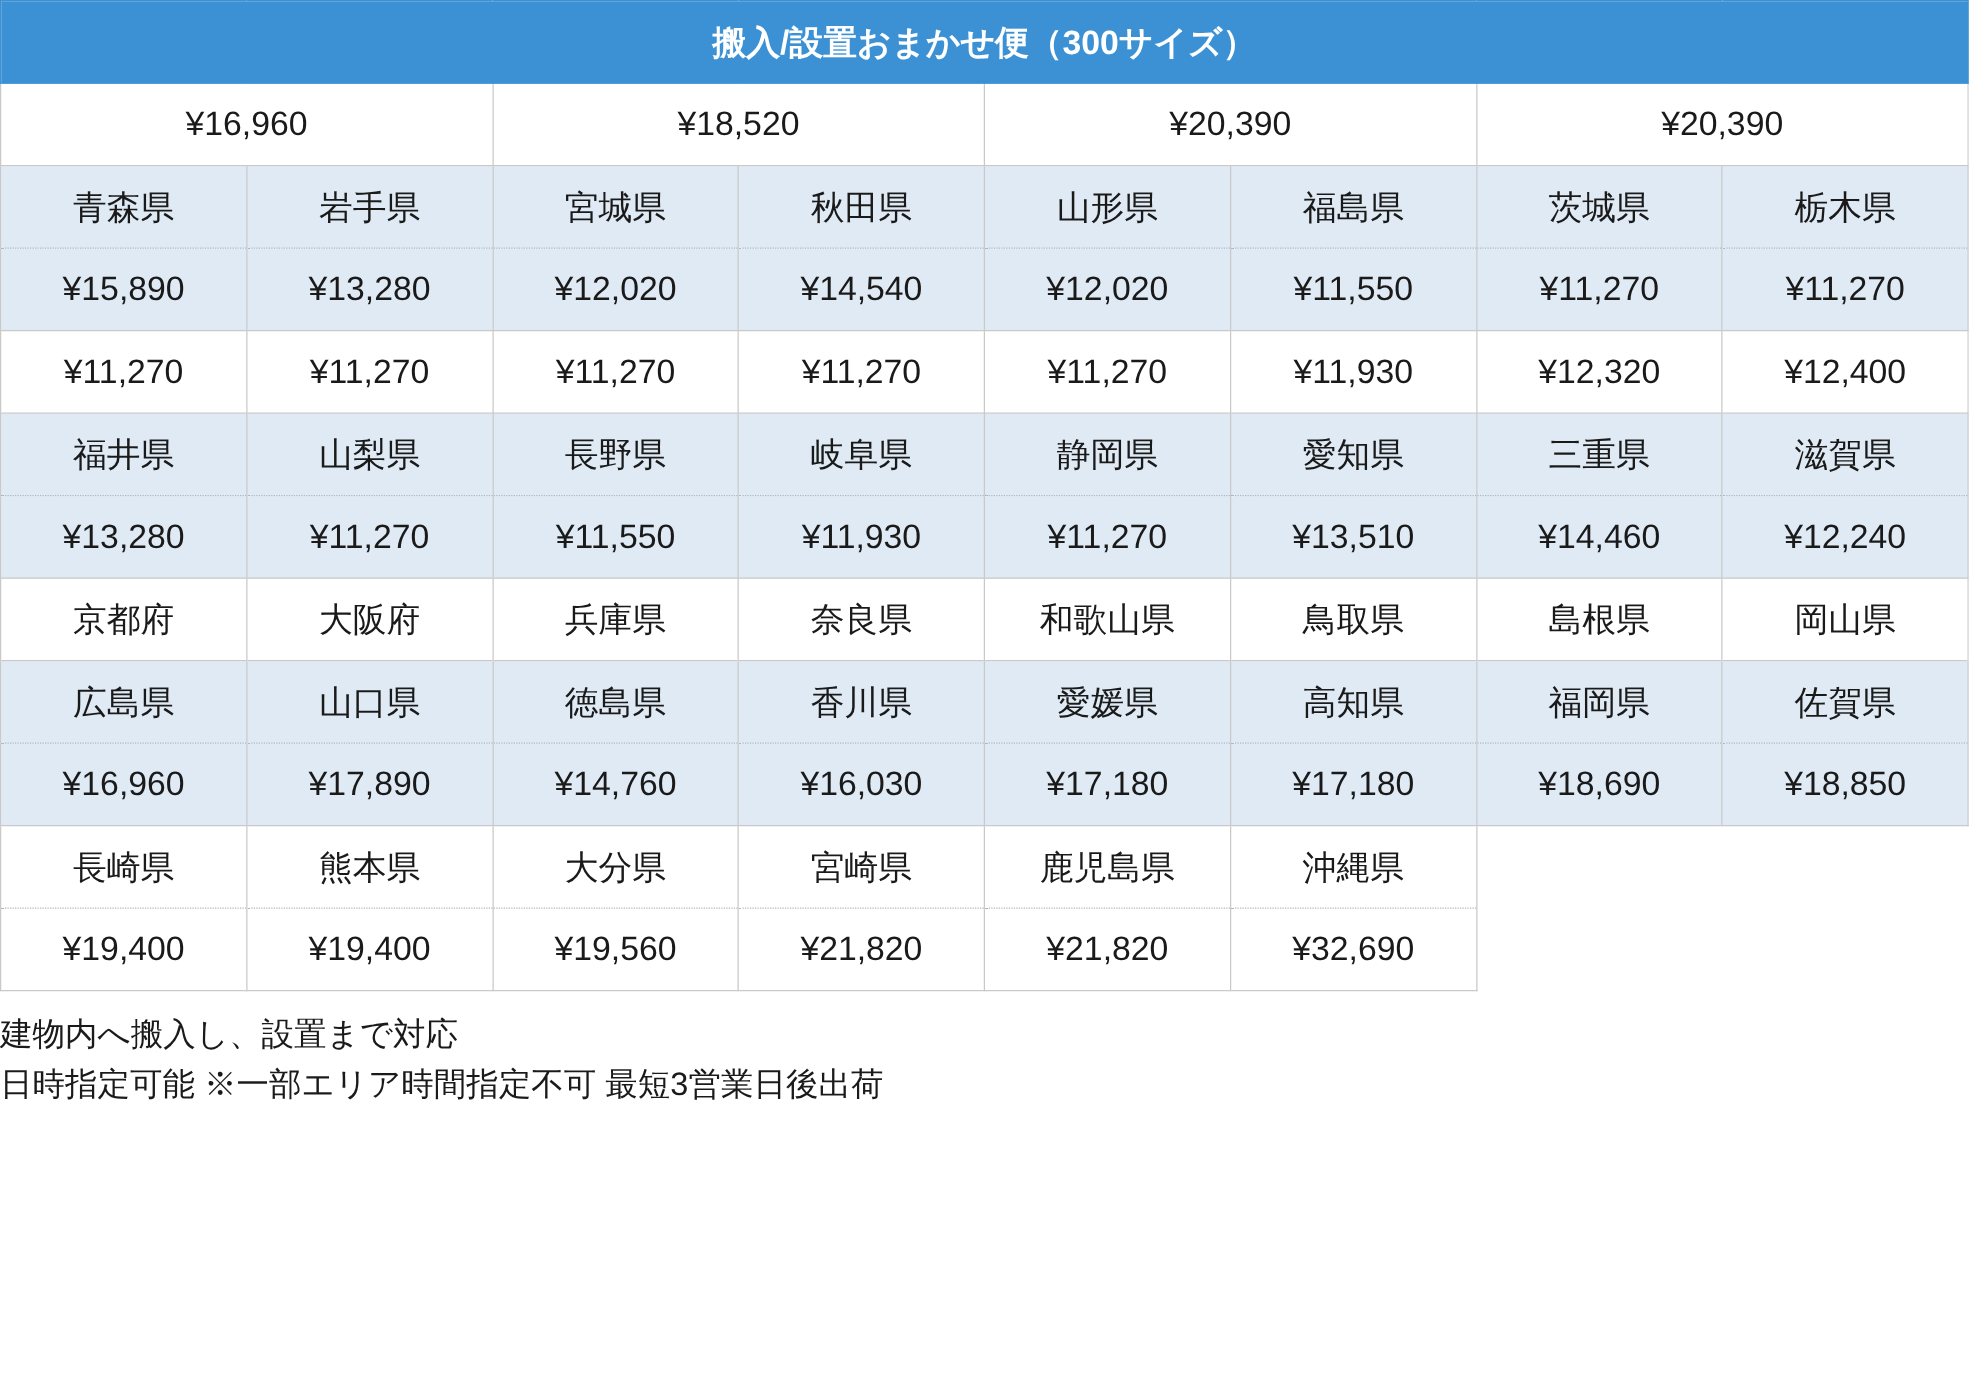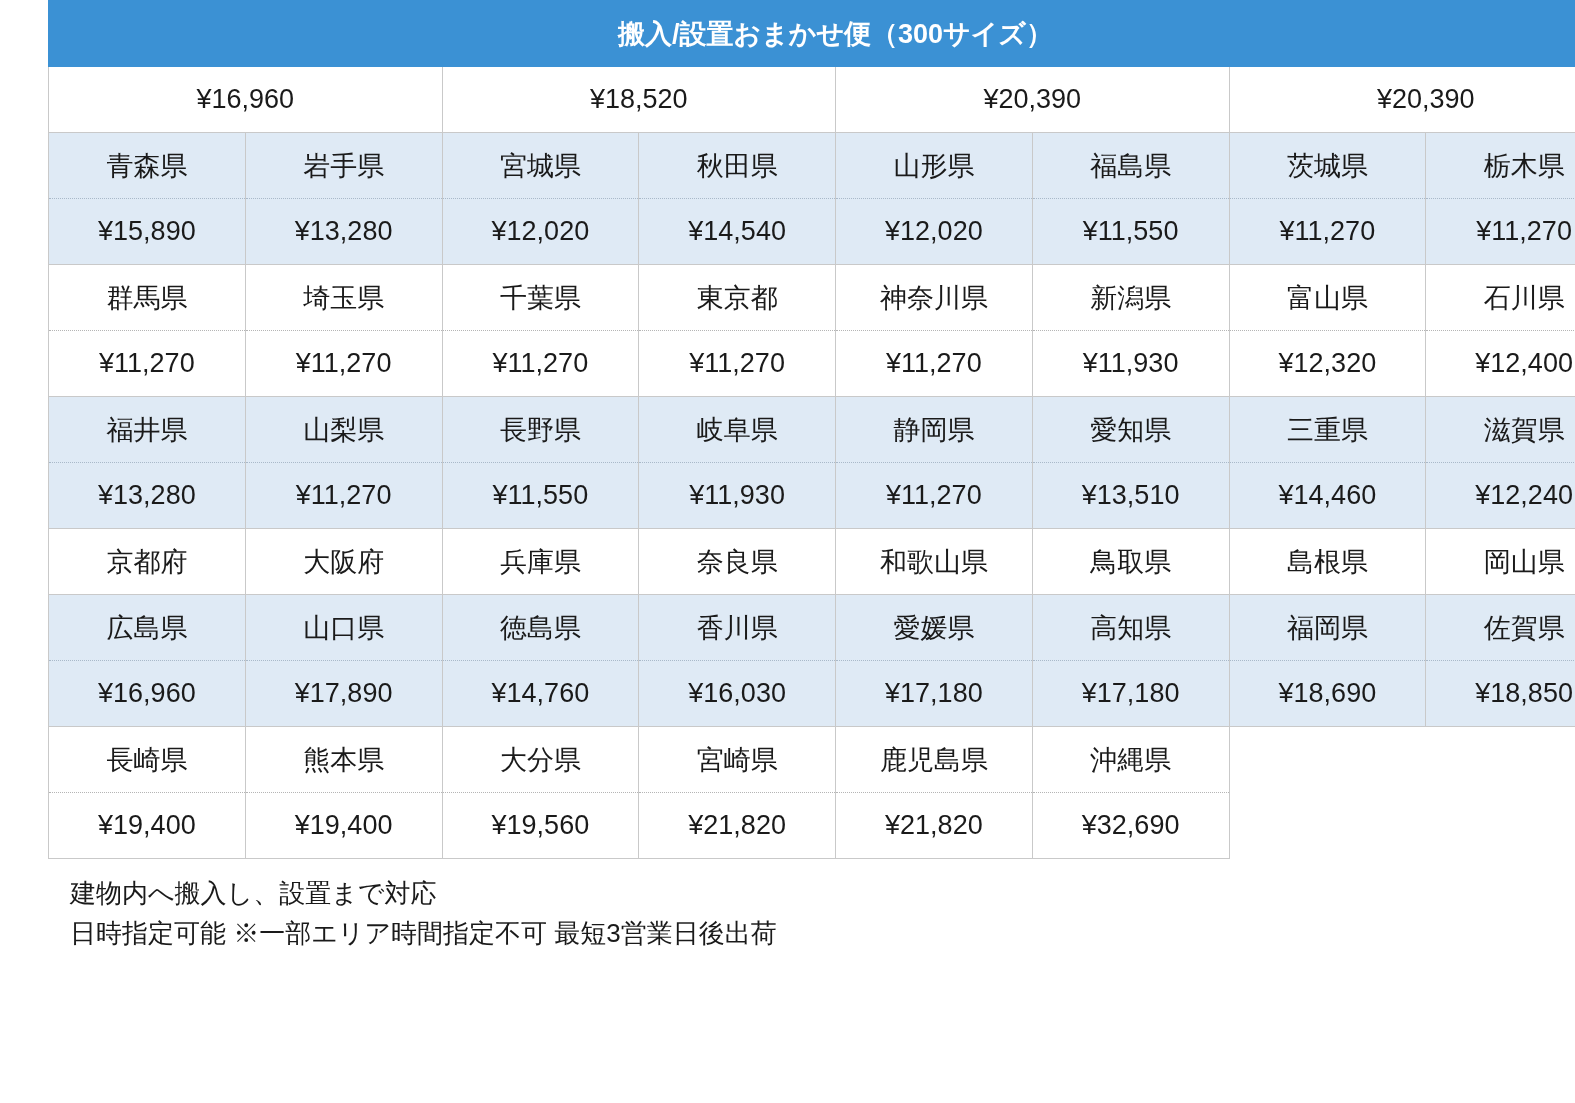--- a/index.html
+++ b/index.html
@@ -11,21 +11,20 @@
   body {
     width: 1575px;
     height: 1103px;
     font-family: "Liberation Sans", sans-serif;
     color: #1a1a1a;
     overflow: hidden;
   }
   .sheet {
     width: 1271px;
     padding: 0;
-    margin-left: 48px;
   }
   table.rate-table {
     border-collapse: collapse;
     table-layout: fixed;
     width: 1575px;
   }
   table.rate-table td {
     border: 1px solid #c9c9c9;
     text-align: center;
     vertical-align: middle;
@@ -70,21 +69,20 @@
     background: #ffffff !important;
     font-size: 28px;
     border-top: 1px dotted #b5b5b5 !important;
   }
   .empty-cell {
     border: none !important;
     background: #ffffff !important;
   }
   .notes {
     margin-top: 14px;
-    padding-left: 22px;
   }
   .note-line {
     font-size: 26px;
     line-height: 1.55;
     color: #1a1a1a;
   }
 </style>
 </head>
 <body>
 
@@ -116,30 +114,20 @@
         <td class="pref-price">¥13,280</td>
         <td class="pref-price">¥12,020</td>
         <td class="pref-price">¥14,540</td>
         <td class="pref-price">¥12,020</td>
         <td class="pref-price">¥11,550</td>
         <td class="pref-price">¥11,270</td>
         <td class="pref-price">¥11,270</td>
       </tr>
 
       <tr>
-        <td class="pref-name-alt">群馬県</td>
-        <td class="pref-name-alt">埼玉県</td>
-        <td class="pref-name-alt">千葉県</td>
-        <td class="pref-name-alt">東京都</td>
-        <td class="pref-name-alt">神奈川県</td>
-        <td class="pref-name-alt">新潟県</td>
-        <td class="pref-name-alt">富山県</td>
-        <td class="pref-name-alt">石川県</td>
-      </tr>
-      <tr>
         <td class="pref-price-alt">¥11,270</td>
         <td class="pref-price-alt">¥11,270</td>
         <td class="pref-price-alt">¥11,270</td>
         <td class="pref-price-alt">¥11,270</td>
         <td class="pref-price-alt">¥11,270</td>
         <td class="pref-price-alt">¥11,930</td>
         <td class="pref-price-alt">¥12,320</td>
         <td class="pref-price-alt">¥12,400</td>
       </tr>
 

